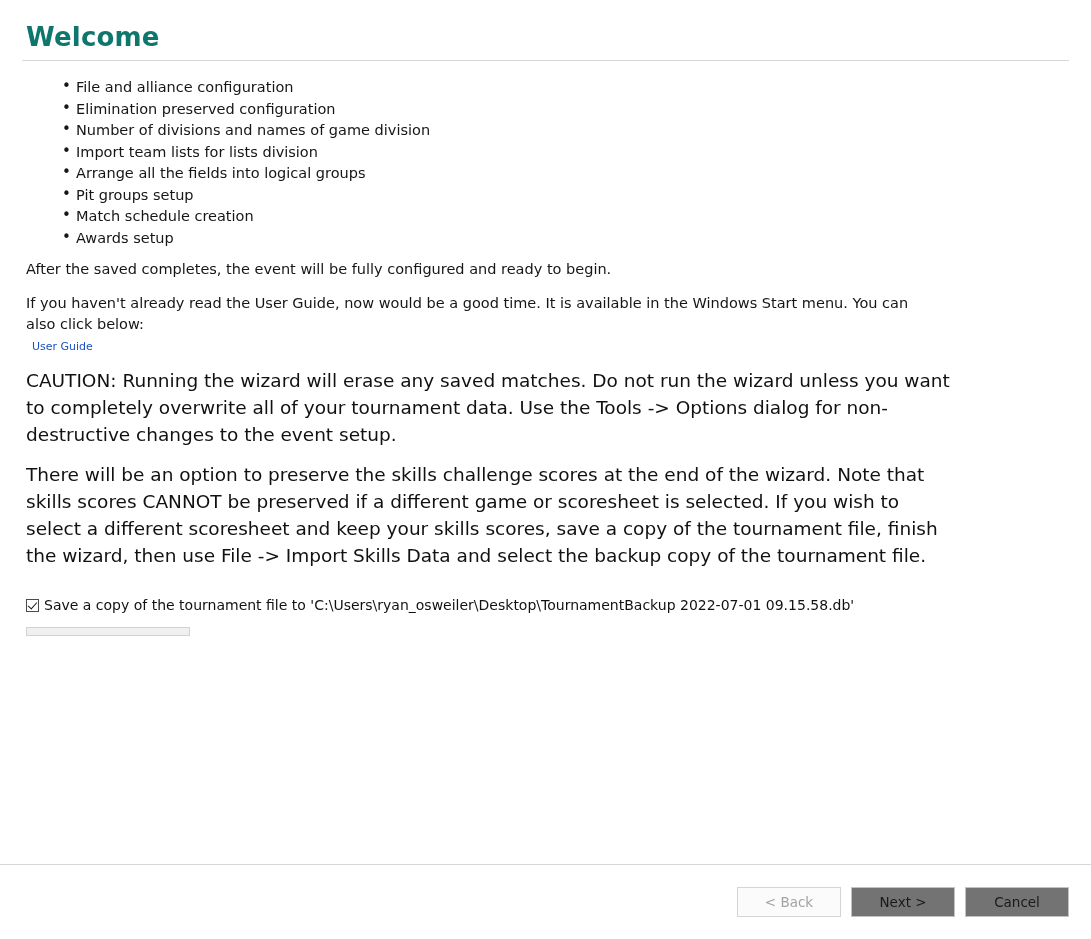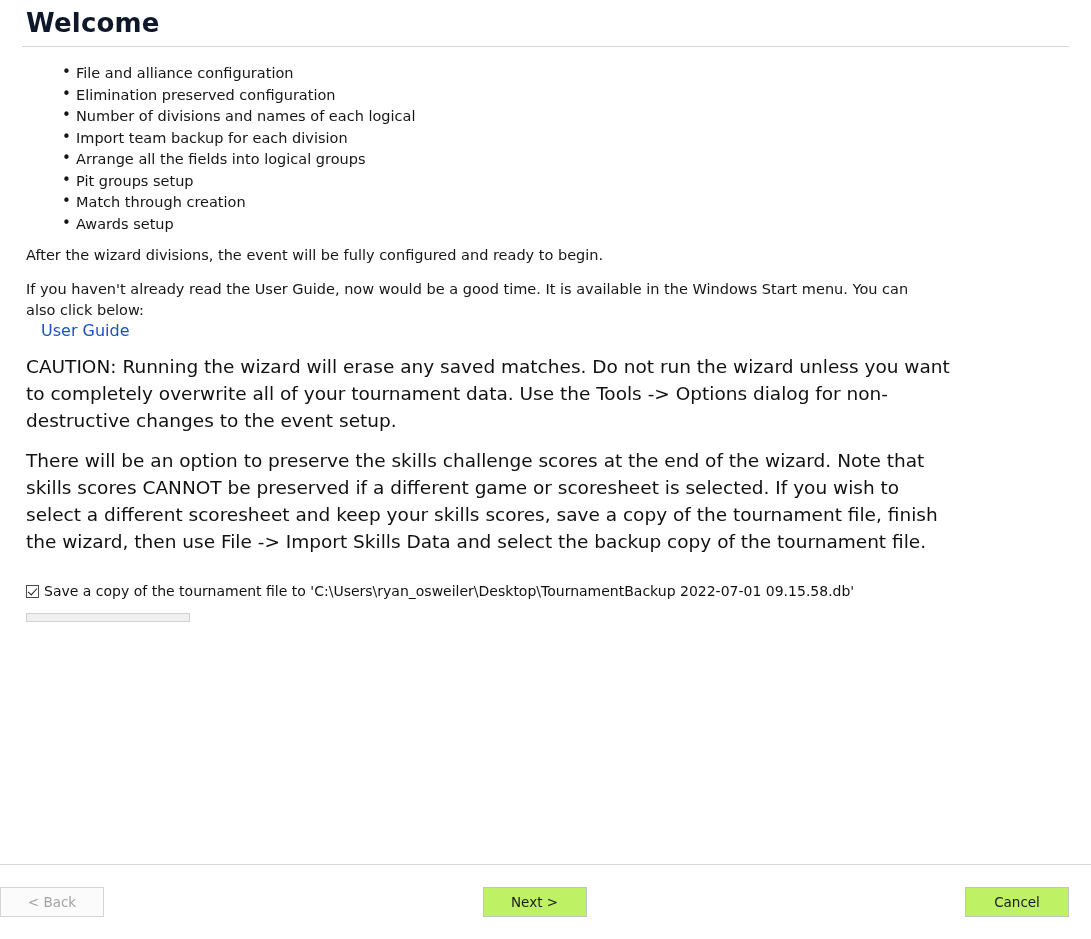--- a/index.html
+++ b/index.html
@@ -19,23 +19,24 @@
     width: 1091px;
     height: 939px;
     box-sizing: border-box;
     background: #ffffff;
     display: flex;
     flex-direction: column;
   }
   .page-title {
     font-size: 26px;
     font-weight: bold;
-    color: #0f172a;
+    color: #0f766e;
     padding: 8px 16px 6px 26px;
     letter-spacing: 0.2px;
+    margin-top: 14px;
   }
   .title-rule {
     height: 1px;
     background: #d7d7d7;
     margin: 2px 22px 0 22px;
   }
   .content {
     flex: 1 1 auto;
     padding: 14px 22px 0 26px;
     position: relative;
@@ -67,27 +68,26 @@
     content: "\2022";
     position: absolute;
     left: 0;
     top: -1px;
     font-size: 15px;
     color: #161616;
   }
   .spacer-sm { height: 9px; }
   .spacer-md { height: 13px; }
   .link {
-    font-size: 16px;
+    font-size: 11px;
     color: #1a52c4;
     text-decoration: none;
     padding-left: 6px;
     display: inline-block;
     cursor: pointer;
-    margin-left: 9px;
   }
   .big-para {
     font-size: 18.5px;
     line-height: 27px;
     color: #111111;
     max-width: 930px;
     margin: 0;
   }
   .checkbox-row {
     display: flex;
@@ -134,32 +134,32 @@
   .footer-rule {
     height: 1px;
     background: #d7d7d7;
     margin: 0 0 0 0;
   }
   .footer {
     height: 74px;
     flex: 0 0 auto;
     display: flex;
     align-items: center;
-    justify-content: space-between;
+    justify-content: flex-end;
     gap: 10px;
     padding: 0 22px 0 0;
     background: #ffffff;
   }
   .btn {
     min-width: 104px;
     height: 30px;
     font-family: "DejaVu Sans", "Liberation Sans", sans-serif;
     font-size: 13.5px;
     color: #1a1a1a;
-    background: #bef264;
+    background: #737373;
     border: 1px solid #c3c3c3;
     box-sizing: border-box;
     cursor: pointer;
     padding: 0 12px;
   }
   .btn.disabled {
     color: #a3a3a3;
     background: #fbfbfb;
     border-color: #d4d4d4;
     cursor: default;
@@ -172,29 +172,29 @@
 
   <div class="page-title">Welcome</div>
   <div class="title-rule"></div>
 
   <div class="content">
 
 
     <ul class="bullets">
       <li>File and alliance configuration</li>
       <li>Elimination preserved configuration</li>
-      <li>Number of divisions and names of each logical</li>
-      <li>Import team backup for each division</li>
+      <li>Number of divisions and names of game division</li>
+      <li>Import team lists for lists division</li>
       <li>Arrange all the fields into logical groups</li>
       <li>Pit groups setup</li>
-      <li>Match through creation</li>
+      <li>Match schedule creation</li>
       <li>Awards setup</li>
     </ul>
 
-    <p class="para">After the wizard divisions, the event will be fully configured and ready to begin.</p>
+    <p class="para">After the saved completes, the event will be fully configured and ready to begin.</p>
 
     <div class="spacer-sm"></div>
 
     <p class="para tight">If you haven't already read the User Guide, now would be a good time.  It is available in the Windows Start menu.  You can also click below:</p>
 
     <a class="link" href="#">User Guide</a>
 
     <div class="spacer-md"></div>
 
     <p class="big-para">CAUTION: Running the wizard will erase any saved matches.  Do not run the wizard unless you want to completely overwrite all of your tournament data.  Use the Tools -&gt; Options dialog for non-destructive changes to the event setup.</p>

